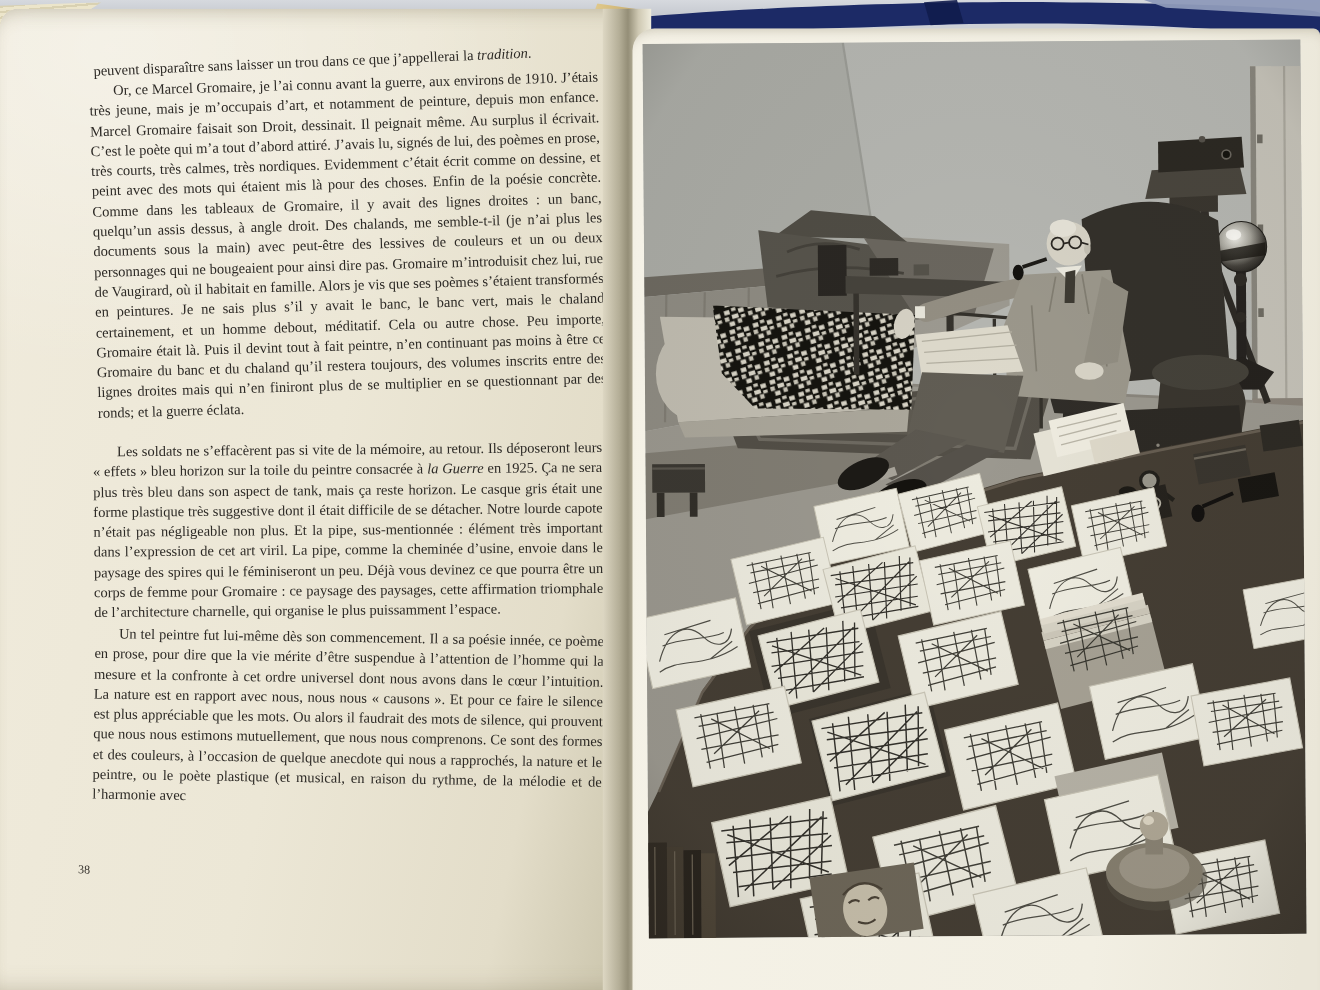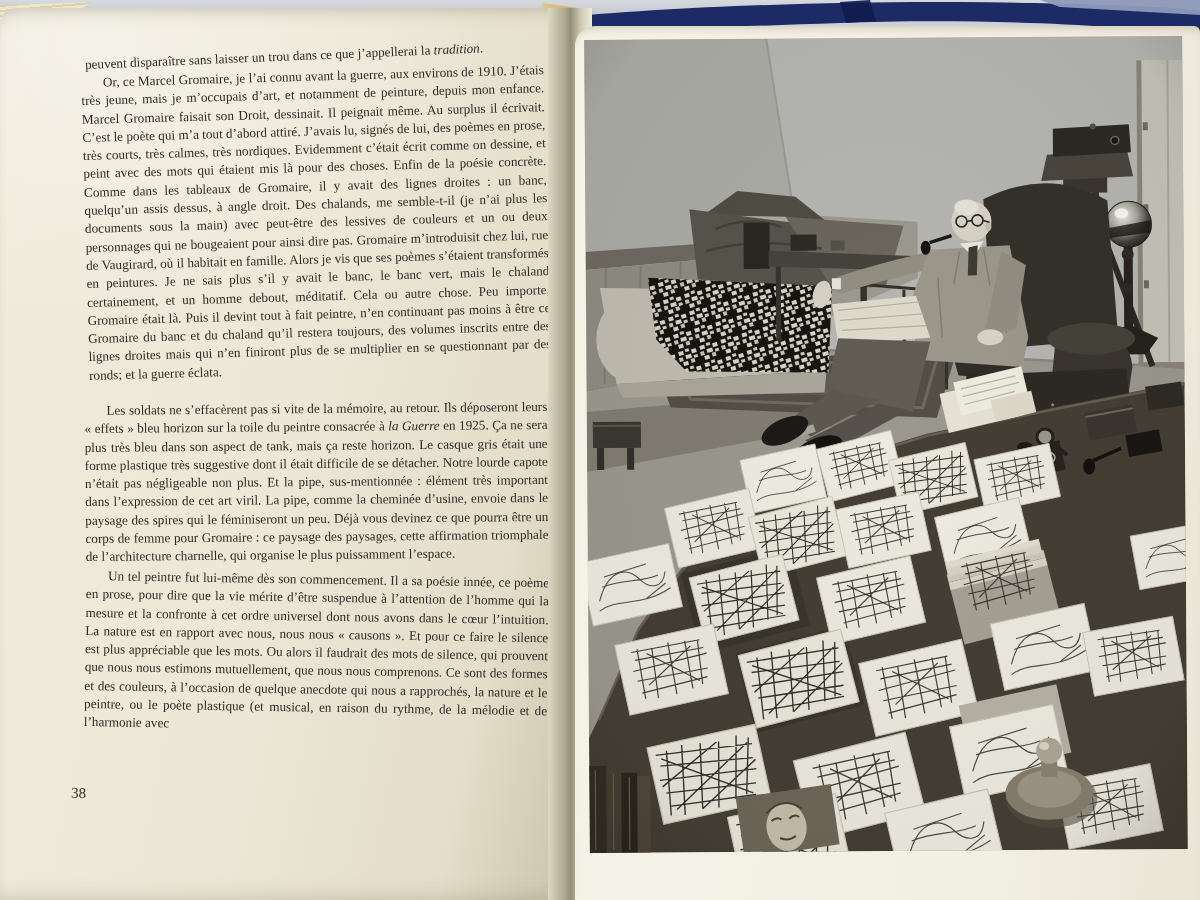--- a/index.html
+++ b/index.html
@@ -25,21 +25,21 @@
                  inset 0 -16px 20px -16px rgba(120,110,80,.35);}
   .text-col{position:absolute;left:85px;top:48px;width:463px;color:#2d2a26;
       font-size:13.2px;line-height:18.3px;text-align:justify;}
   .text-col p{margin:0;transform-origin:0 50%;}
   .text-col .ind{text-indent:22px;}
   .it{font-style:italic;}
   #p1{transform:rotate(-2.4deg);}
   #p2{transform:rotate(-1.6deg);}
   #p3{transform:rotate(-0.5deg);margin-top:17px;}
   #p4{transform:rotate(0.9deg);}
-  .folio{position:absolute;left:71px;top:777px;font-size:15px;color:#3a3631;
+  .folio{position:absolute;left:71px;top:777px;font-size:11px;color:#3a3631;
       transform:rotate(1deg);text-align:right;}
   
   .gutter{position:absolute;left:548px;top:8px;width:44px;height:892px;
       background:linear-gradient(90deg,#ddd7c3 0%,#b4ae97 34%,#948e77 52%,#cfc9b3 74%,#efecdd 100%);}
   
   .right-page{position:absolute;left:575px;top:26px;width:625px;height:874px;
       background:linear-gradient(95deg,#f5f2e7 0%,#f2efe3 70%,#eae6d8 97%);
       border-radius:20px 6px 0 0;
       box-shadow:inset 0 10px 12px -10px rgba(120,110,80,.4);}
   .photo{position:absolute;left:12px;top:12px;width:598px;height:813px;

